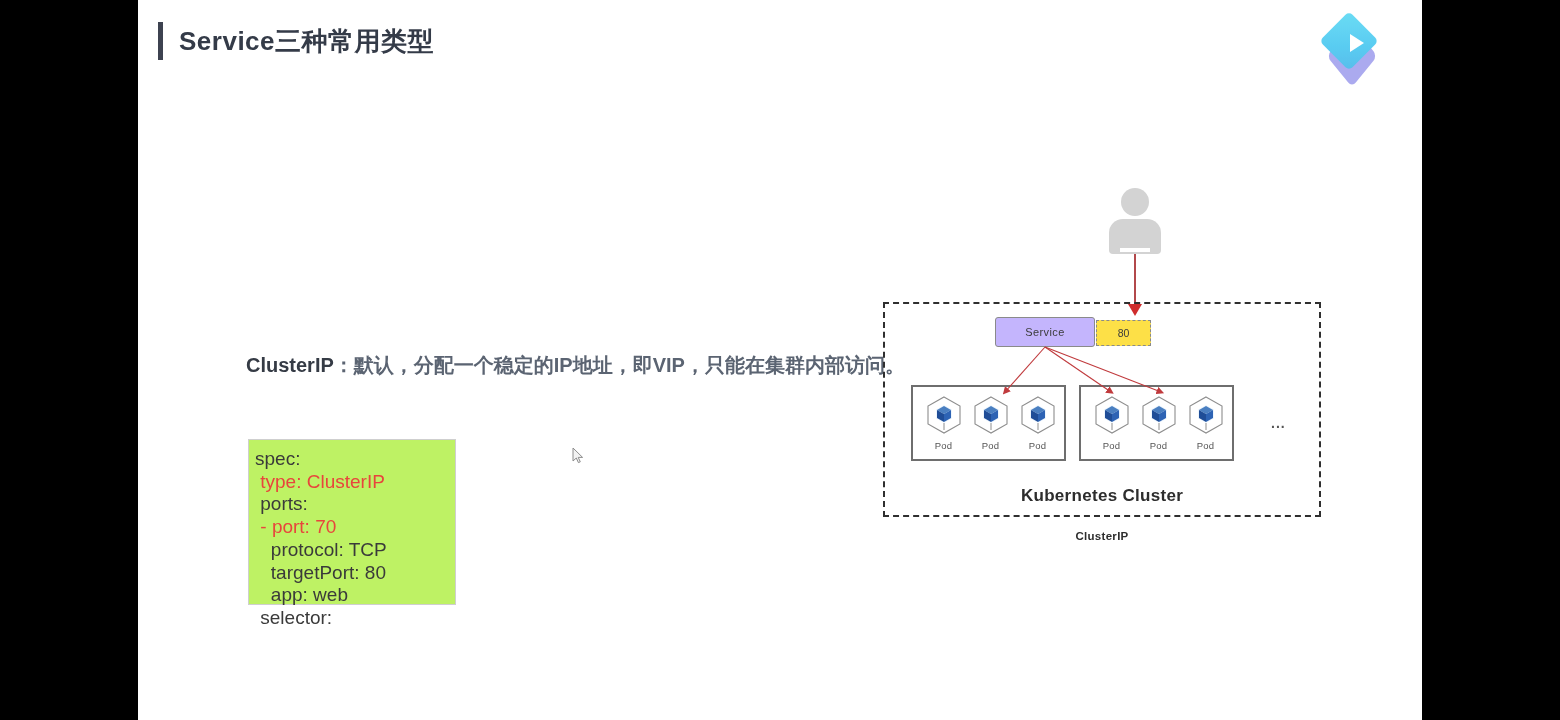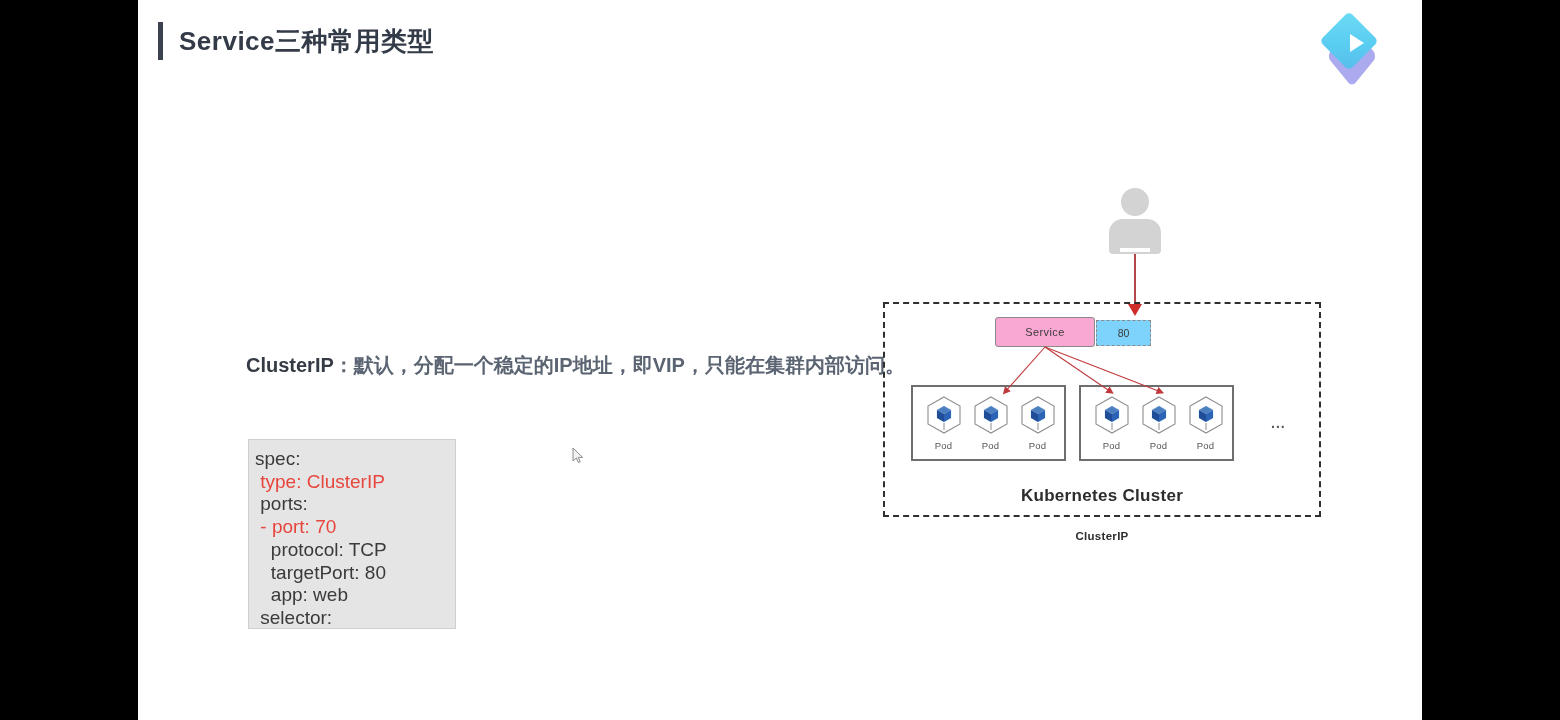--- a/index.html
+++ b/index.html
@@ -118,22 +118,22 @@
     margin-top: 7px;
   }
   .description .term { color: #353b45; }
 
   
   .code-panel {
     position: absolute;
     left: 110px;
     top: 439px;
     width: 208px;
-    height: 190px;
-    background: #e5e5e5;
+    height: 166px;
+    background: #bef264;
     border: 1px solid #cfcfcf;
     box-sizing: border-box;
     padding: 8px 0 4px 6px;
   }
   .code-line {
     font-size: 19px;
     line-height: 22.7px;
     color: #3a3a3a;
     white-space: pre;
   }
@@ -219,35 +219,35 @@
     letter-spacing: 0.3px;
   }
 
   
   .service-box {
     position: absolute;
     left: 112px; top: 137px;
     width: 100px; height: 30px;
     border: 1px solid #8a8a8a;
     border-radius: 3px;
-    background: #f9a8d4;
+    background: #c4b5fd;
     display: flex;
     align-items: center;
     justify-content: center;
     font-size: 11px;
     color: #3b3b3b;
     letter-spacing: 0.4px;
     box-sizing: border-box;
   }
   .port-box {
     position: absolute;
     left: 213px; top: 140px;
     width: 55px; height: 26px;
     border: 1px dashed #8a8a8a;
-    background: #7dd3fc;
+    background: #fde047;
     display: flex;
     align-items: center;
     justify-content: center;
     font-size: 10.5px;
     color: #3b3b3b;
     box-sizing: border-box;
   }
 
   
   .node-group {

